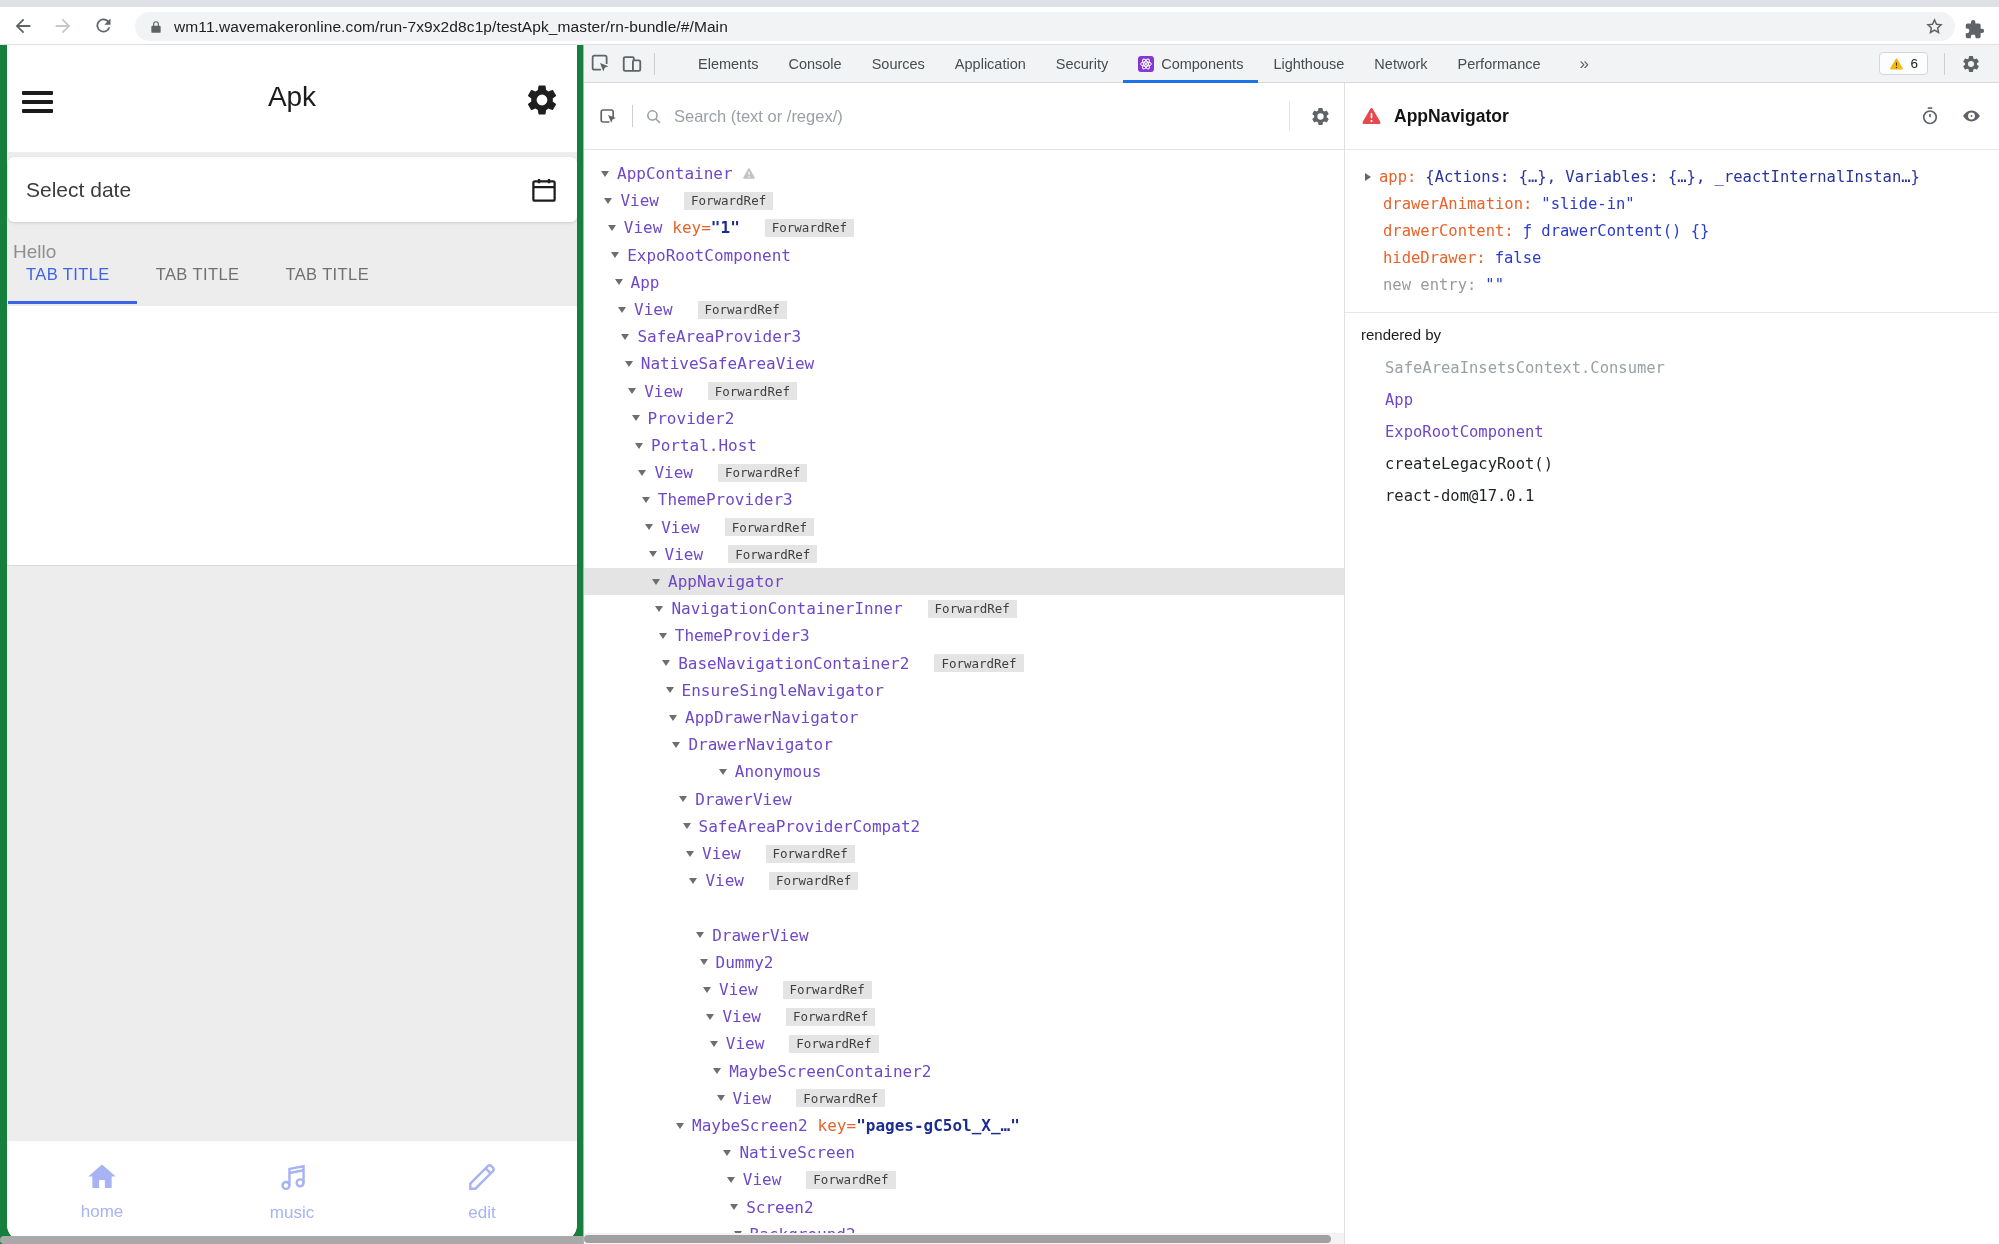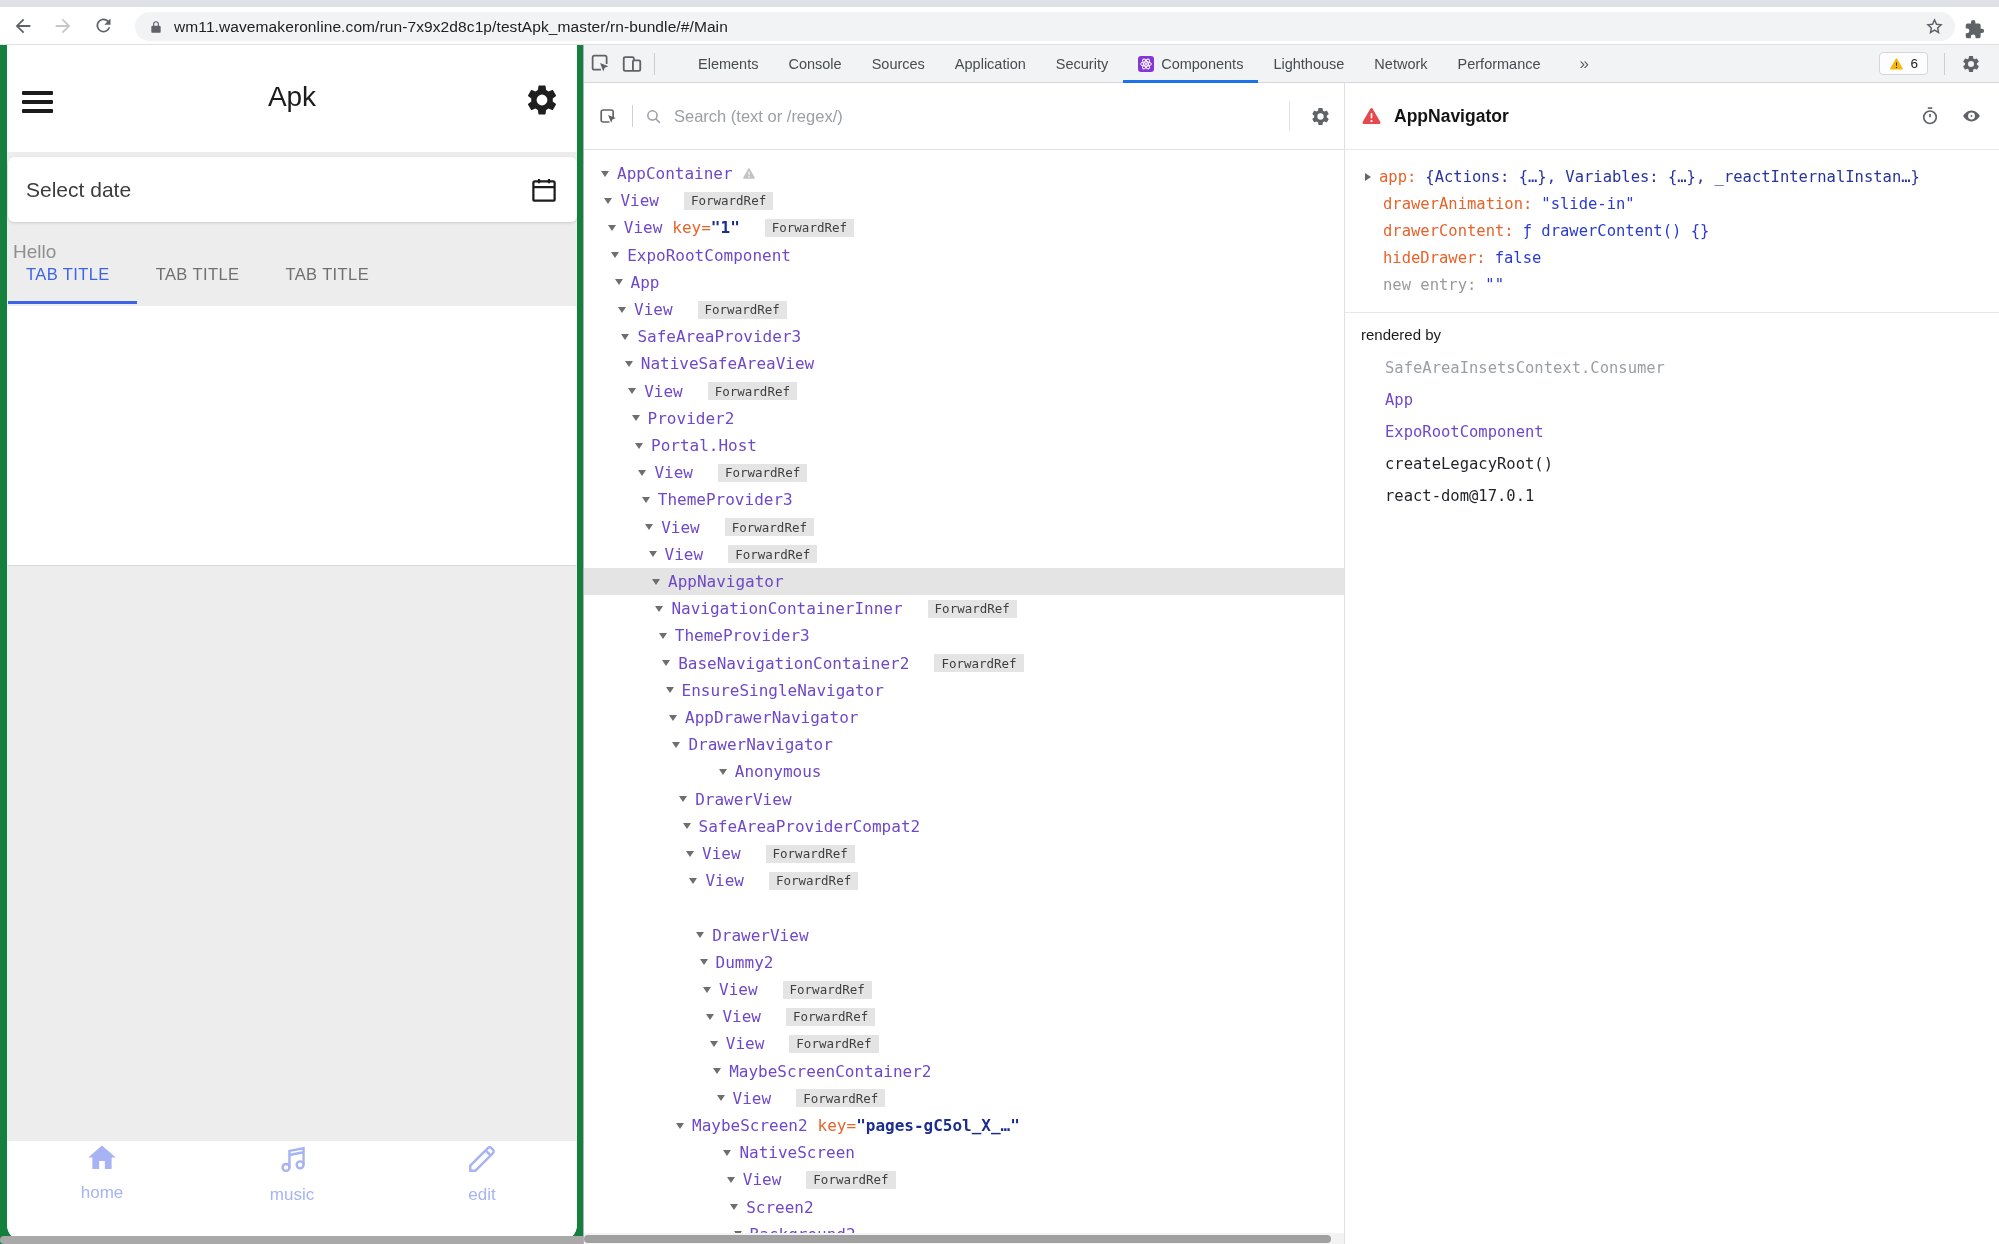--- a/index.html
+++ b/index.html
@@ -31,21 +31,21 @@
              box-shadow:0 1px 3px rgba(0,0,0,.14);display:flex;align-items:center;padding:0 18px}
   .date-text{font-size:21px;color:#3c3c3c}
   .date-cal{margin-left:auto}
   .hello{position:absolute;left:6px;top:196px;font-size:19px;color:#8f8f8f}
   .app-tabs{position:absolute;left:19px;top:220px;display:flex;gap:46px}
   .app-tab{font-size:16.5px;font-weight:500;letter-spacing:.4px;color:#707070}
   .app-tab.active{color:var(--appaccent)}
   .tab-underline{position:absolute;left:1px;top:256px;width:129px;height:3px;background:var(--appaccent)}
   .content-panel{position:absolute;left:0;top:261px;width:570px;height:260px;background:#fff;border-bottom:1px solid #d8d8d8;border-radius:2px}
   .bottom-nav{position:absolute;left:0;bottom:0;width:570px;height:100px;background:#fff;border-radius:0 0 16px 16px;display:flex}
-  .nav-item{flex:1;display:flex;flex-direction:column;align-items:center;gap:8px;cursor:pointer}
+  .nav-item{flex:1;display:flex;flex-direction:column;align-items:center;justify-content:center;gap:8px;cursor:pointer}
   .nav-label{font-size:17px;color:var(--tint)}
   .page-hscroll{position:absolute;left:0;top:1236px;width:1330px;height:8px;background:#a9a9a9;border-radius:4px}
   
   .devtools{position:absolute;left:583px;top:45px;right:0;bottom:0;background:#fff;border-left:1px solid #b0b3b8}
   .dt-tabbar{height:38px;background:#f1f3f4;border-bottom:1px solid #d5d7da;display:flex;align-items:center}
   .dt-iconbtn{width:32px;height:32px;display:flex;align-items:center;justify-content:center}
   .dt-sep{width:1px;height:22px;background:#cdcfd2;margin:0 6px}
   .dt-tabs{display:flex;height:100%;margin-left:22px}
   .dt-tab{padding:0 15px;height:100%;display:flex;align-items:center;gap:7px;font-size:14.5px;color:#474c50;position:relative;cursor:pointer;white-space:nowrap}
   .dt-tab.active::after{content:"";position:absolute;left:0;right:0;bottom:-1px;height:3px;background:var(--accent)}

